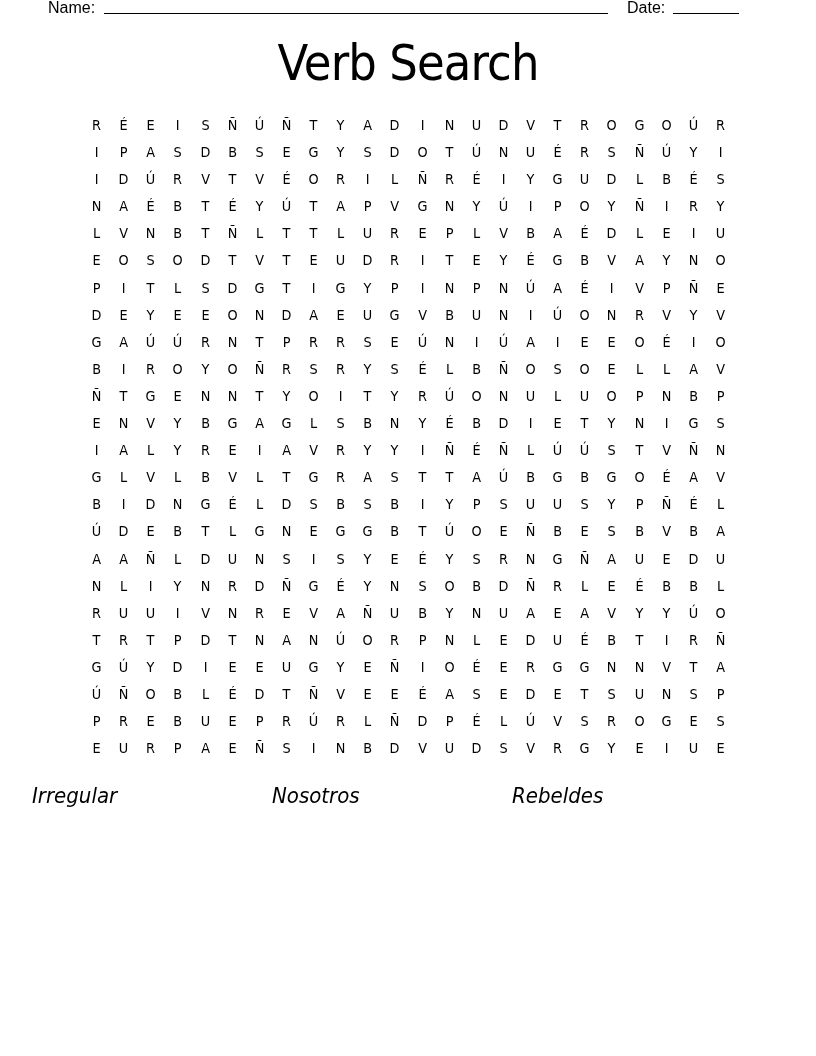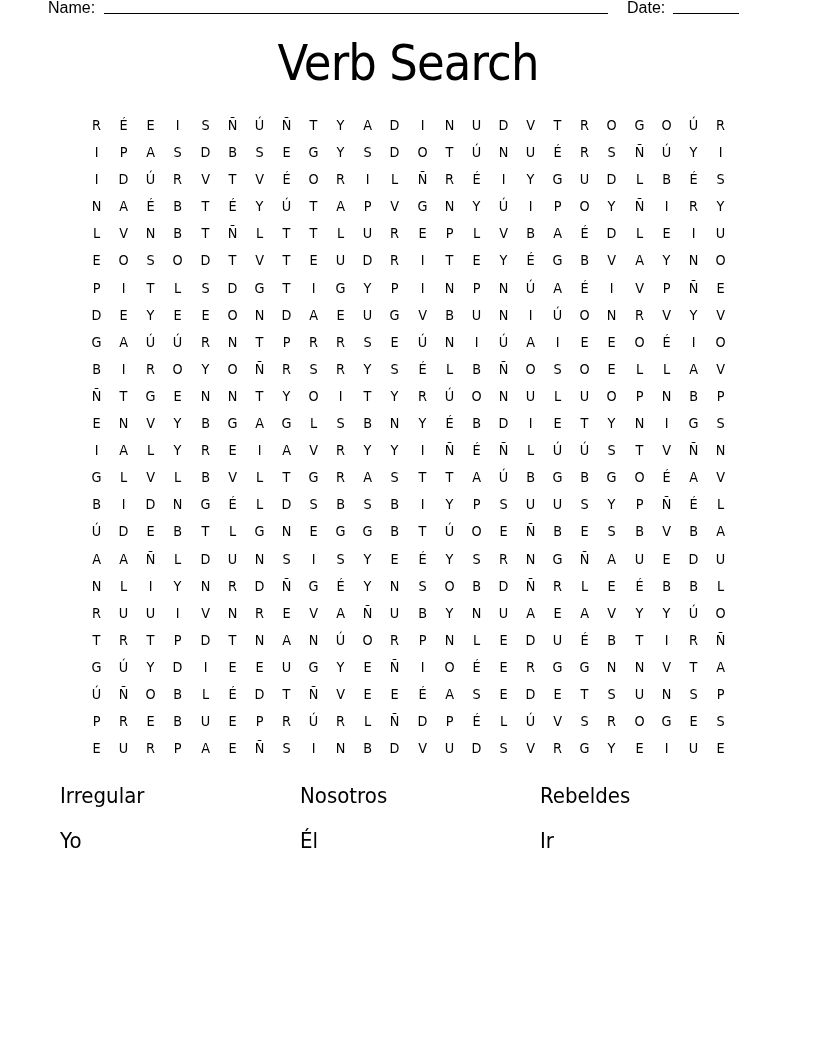--- a/index.html
+++ b/index.html
@@ -17,21 +17,21 @@
     font-family:"DejaVu Sans", sans-serif; font-size:50px; line-height:66px; letter-spacing:-1px;
     transform:scaleX(0.9); transform-origin:center;
   }
   .grid { position:absolute; left:83px; top:112px; }
   .grid-row { height:27.1px; display:flex; }
   .cell {
     width:27.13px; text-align:center;
     font-family:"DejaVu Sans", sans-serif; font-size:14px; line-height:27px;
     transform:scaleX(0.92);
   }
-  .words { position:absolute; left:60px; top:778px; width:720px; }
+  .words { position:absolute; left:32px; top:778px; width:720px;font-style:italic; }
   .word-row { height:44.5px; position:relative; }
   .word {
     position:absolute; top:0;
     font-family:"DejaVu Sans", sans-serif; font-size:22px; line-height:36px;
     transform:scaleX(0.9); transform-origin:left;
   }
   .word.c0 { left:0; } .word.c1 { left:240px; } .word.c2 { left:480px; }
 </style>
 </head>
 <body>
@@ -671,18 +671,13 @@
       <span class="cell">E</span>
     </div>
   </div>
 
 <div class="words" id="words">
     <div class="word-row">
       <span class="word c0">Irregular</span>
       <span class="word c1">Nosotros</span>
       <span class="word c2">Rebeldes</span>
     </div>
-    <div class="word-row">
-      <span class="word c0">Yo</span>
-      <span class="word c1">Él</span>
-      <span class="word c2">Ir</span>
-    </div>
   </div>
 
 </body></html>

